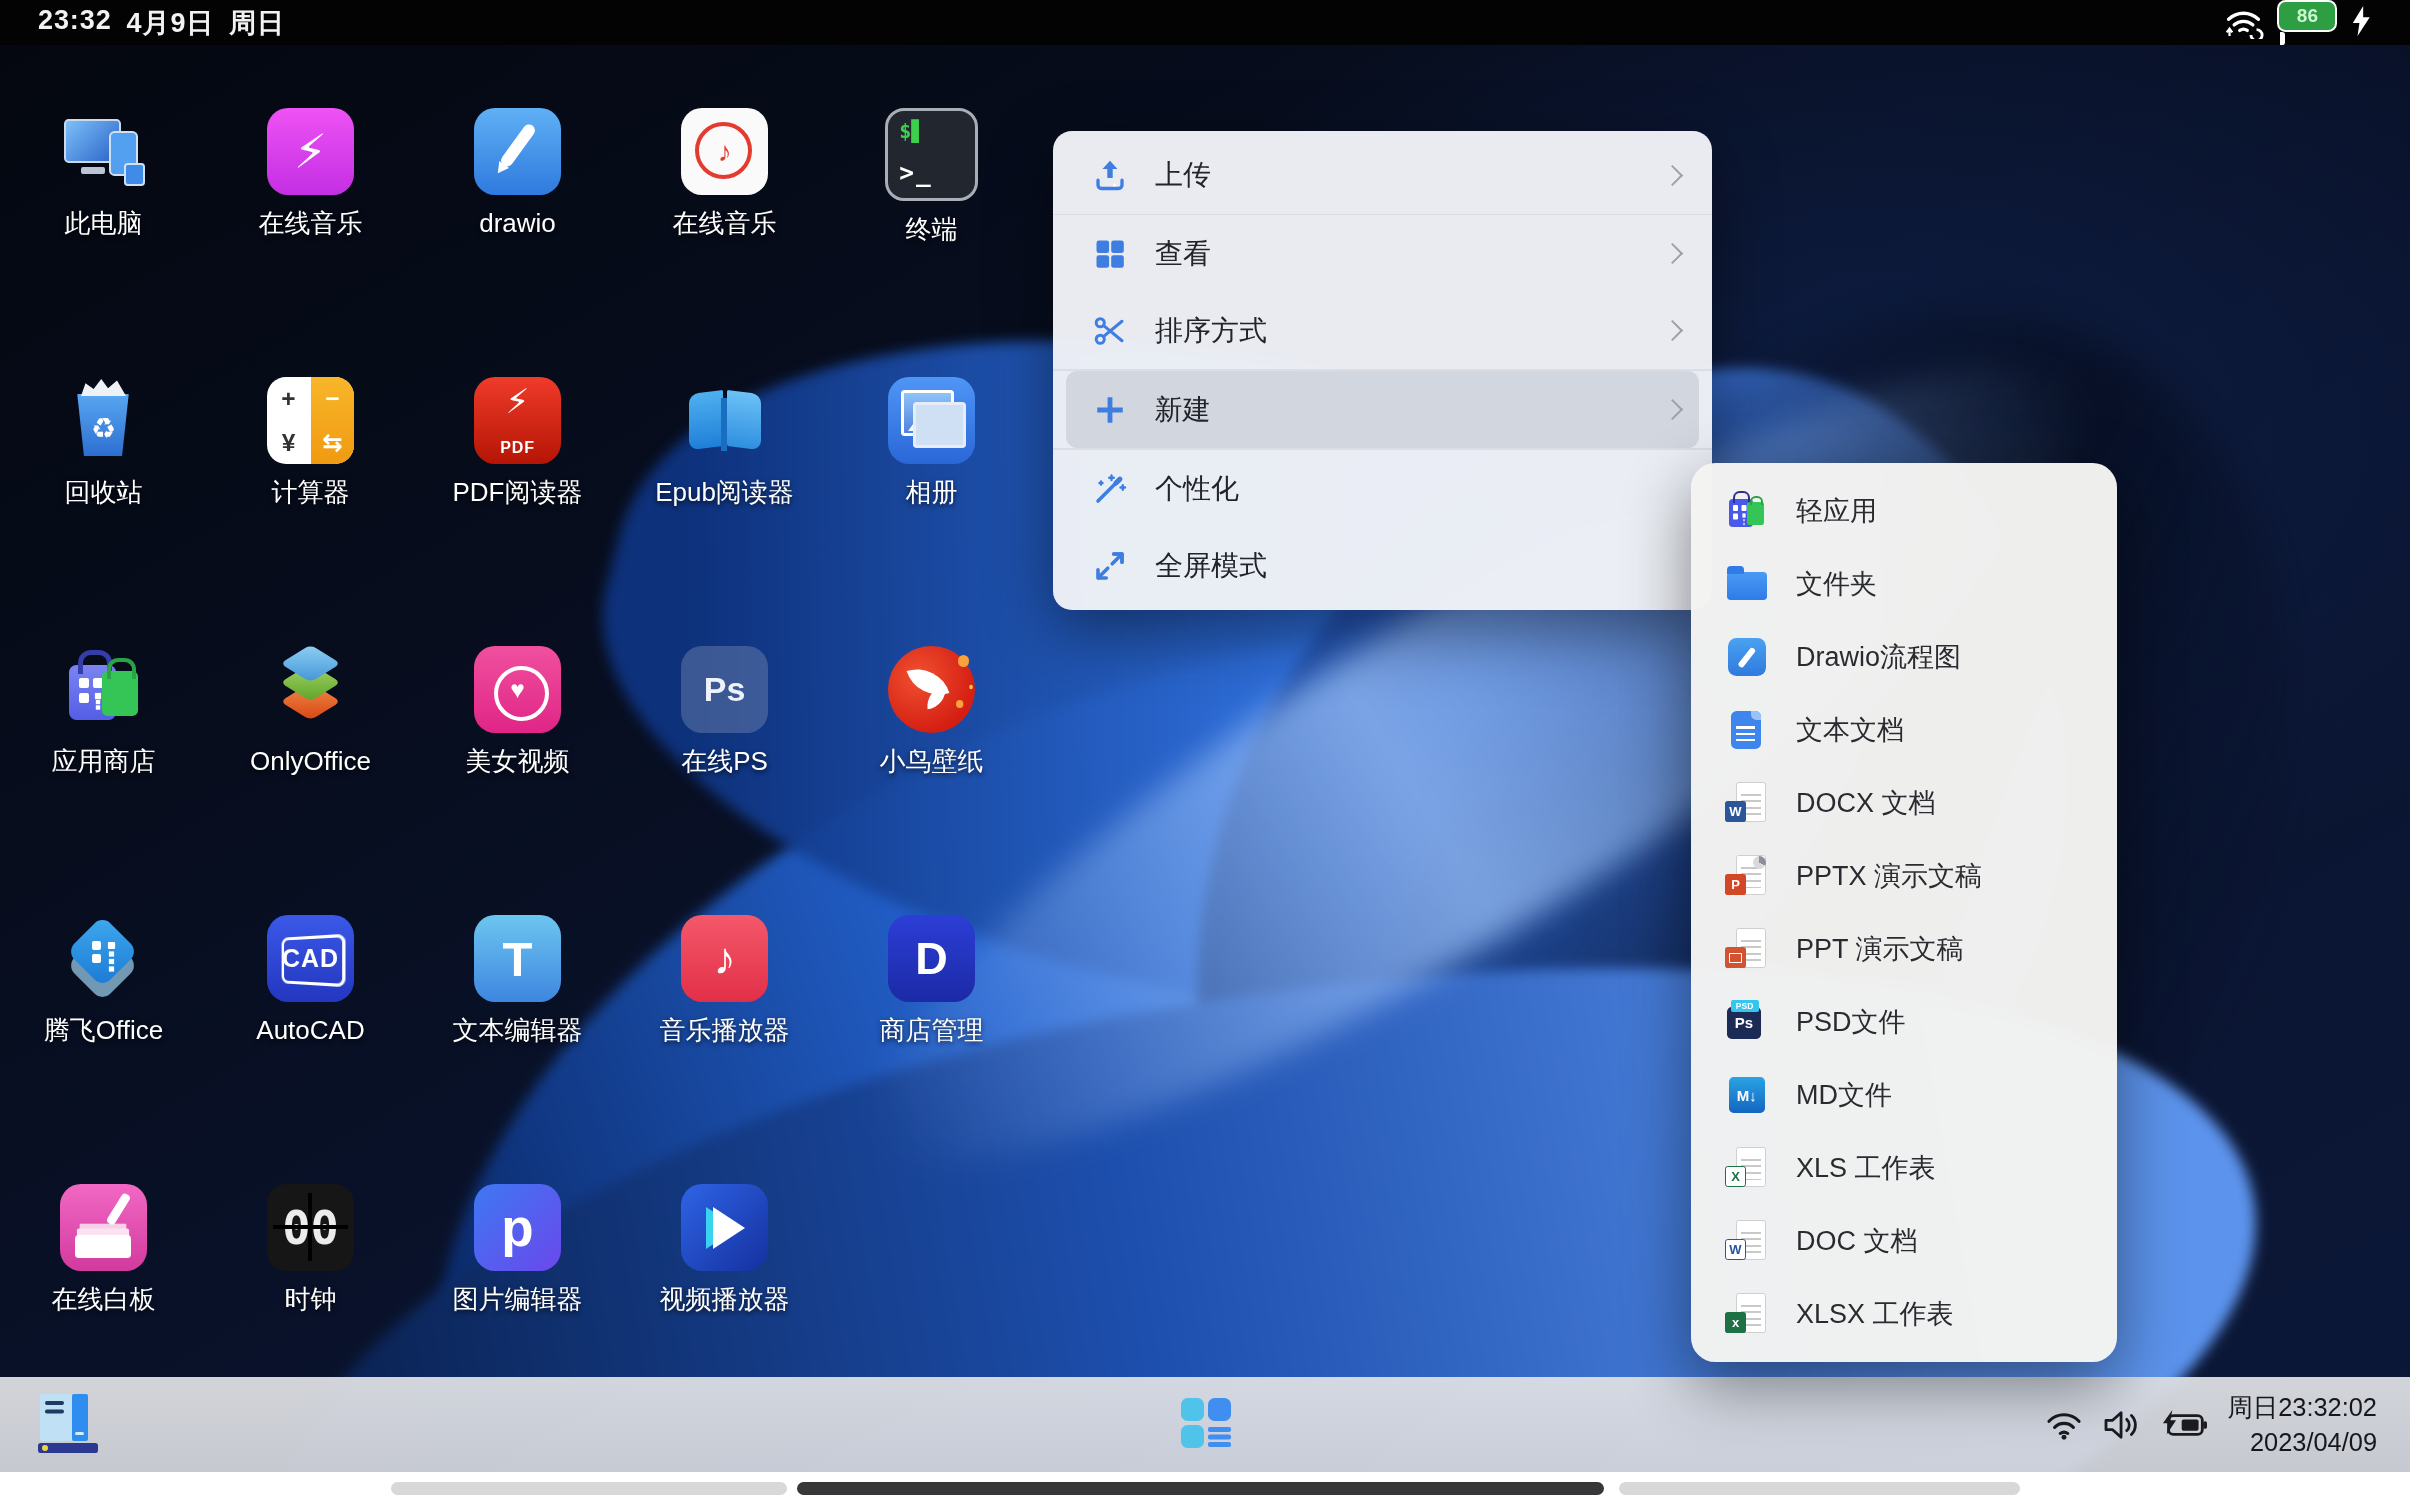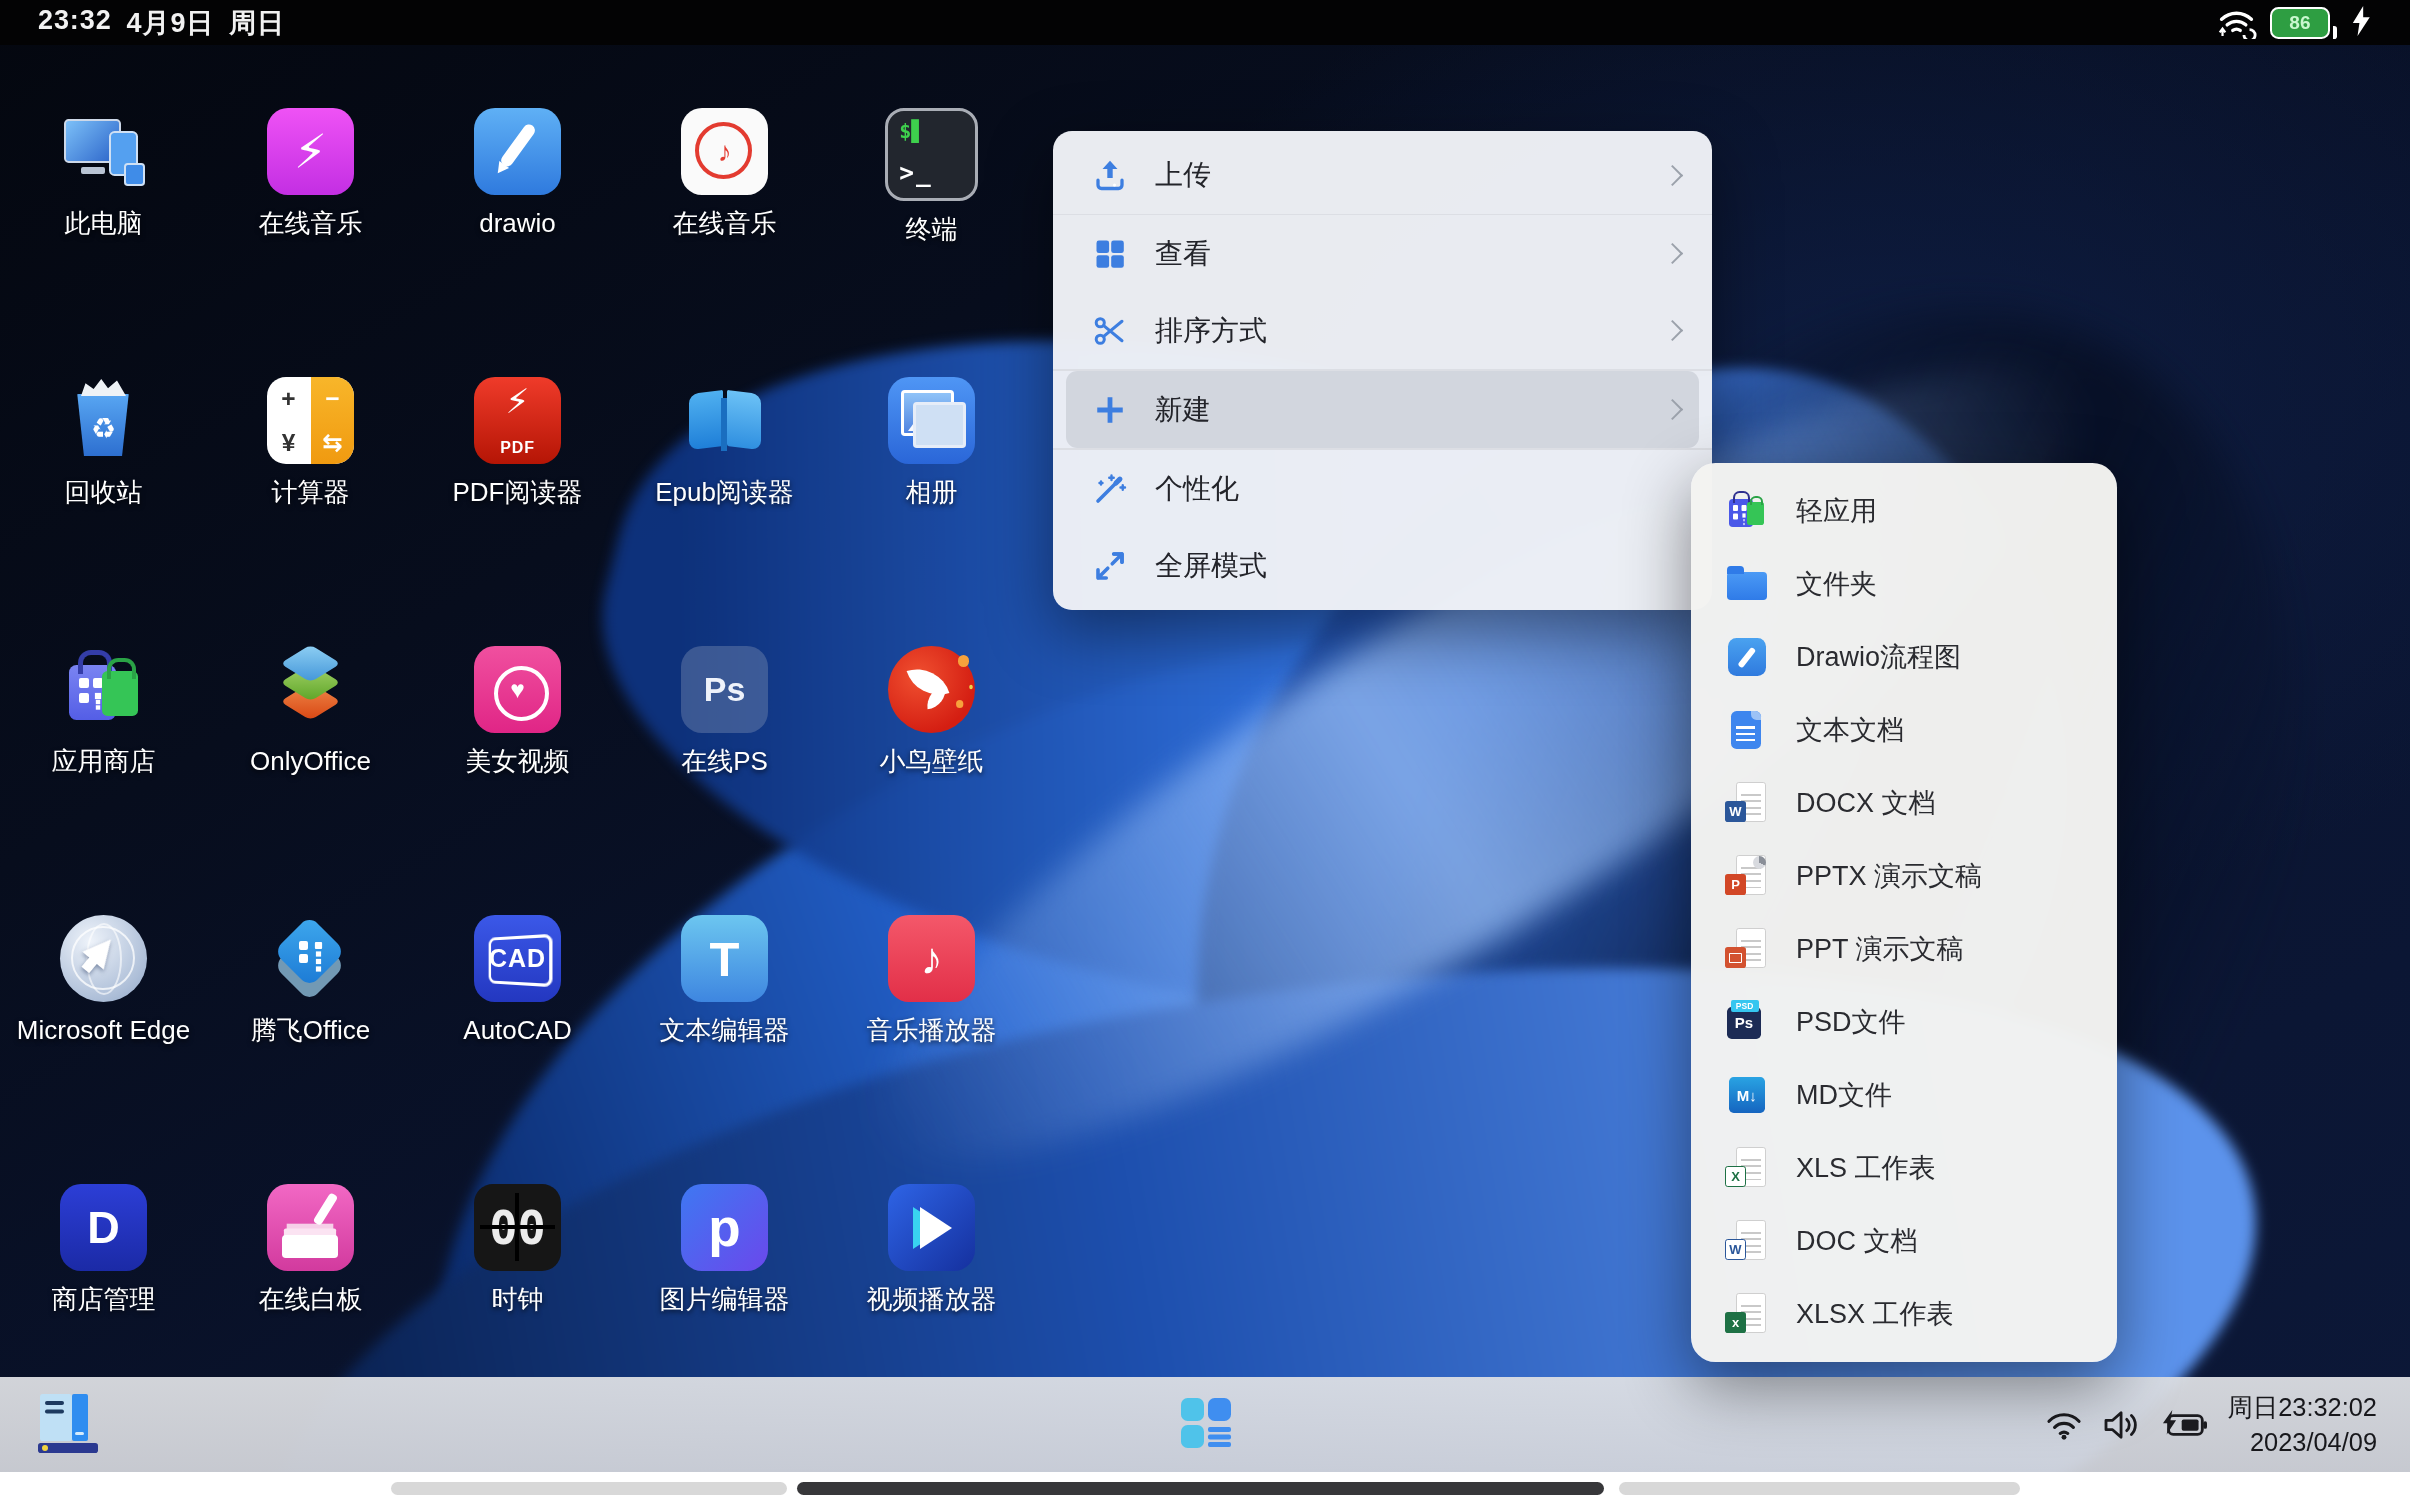--- a/index.html
+++ b/index.html
@@ -30,21 +30,21 @@
   .petal.pe6{left:1412px;top:282px;width:847px;height:1224px;transform:rotate(24deg);
     border-radius:50%;filter:blur(19px);
     background:linear-gradient(90deg,rgba(4,10,24,0),rgba(6,14,34,.85) 55%,rgba(4,10,24,0));}
 
   
   #statusbar{position:absolute;left:0;top:0;width:2411px;height:45px;background:#030304;
     display:flex;align-items:center;justify-content:space-between;padding:7px 38px;box-sizing:border-box;z-index:80;}
   #statusbar .left{display:flex;gap:15px;color:#f2f2f2;font-size:27px;font-weight:600;letter-spacing:0.9px;}
   #statusbar .right{display:flex;align-items:center;gap:13px;}
   .swifi{position:relative;width:41px;height:32px;}
-  .sbatt{display:flex;align-items:flex-end;}
+  .sbatt{display:flex;align-items:flex-start;flex-direction:column;}
   .sbatt .body{width:56px;height:28px;border:2.8px solid #fff;border-radius:8.5px;background:#2e9e42;
     display:flex;align-items:center;justify-content:center;color:#c9f7cf;font-size:19px;font-weight:700;}
   .sbatt .nub{width:4.7px;height:13px;background:#fff;border-radius:0 2.8px 2.8px 0;margin-left:2.8px;}
 
   
   #desktop-grid{position:absolute;left:0;top:87px;display:grid;
     grid-template-columns:repeat(5,207px);grid-auto-rows:269px;z-index:10;}
   .dicon{display:flex;flex-direction:column;align-items:center;padding-top:21px;cursor:default;}
   .dlabel{margin-top:12.2px;max-width:192px;text-align:center;color:#fff;font-size:26px;line-height:1.25;
     text-shadow:0 1.9px 5.6px rgba(0,0,0,.75);}
@@ -408,28 +408,20 @@
       </div>
       <div class="dicon">
         <div class="art bird-wallpaper-icon">
           <span class="p1"></span>
           <span class="p2"></span>
           <span class="p3"></span>
         </div>
         <div class="dlabel">小鸟壁纸</div>
       </div>
       <div class="dicon">
-        <div class="art edge-icon">
-          <span class="p1"></span>
-          <span class="p2"></span>
-          <span class="p3"></span>
-        </div>
-        <div class="dlabel">Microsoft Edge</div>
-      </div>
-      <div class="dicon">
         <div class="art tengfei-office-icon">
           <span class="p1"></span>
           <span class="p2"></span>
           <span class="p3"></span>
         </div>
         <div class="dlabel">腾飞Office</div>
       </div>
       <div class="dicon">
         <div class="art autocad-icon">
           <span class="p1"></span>

